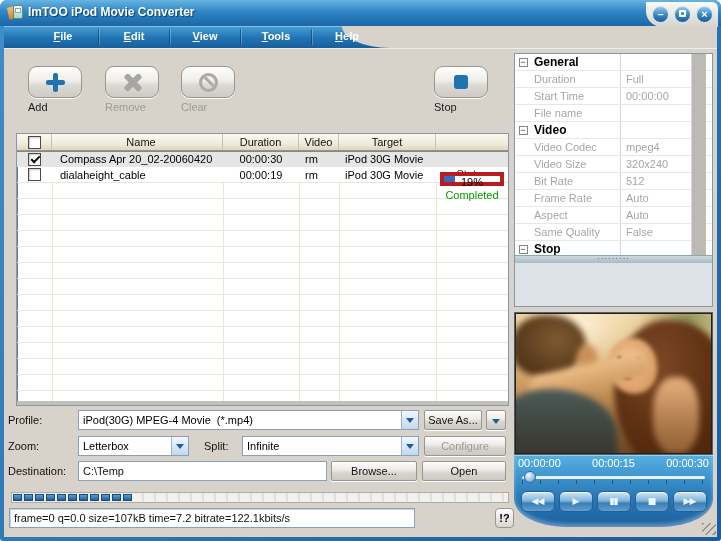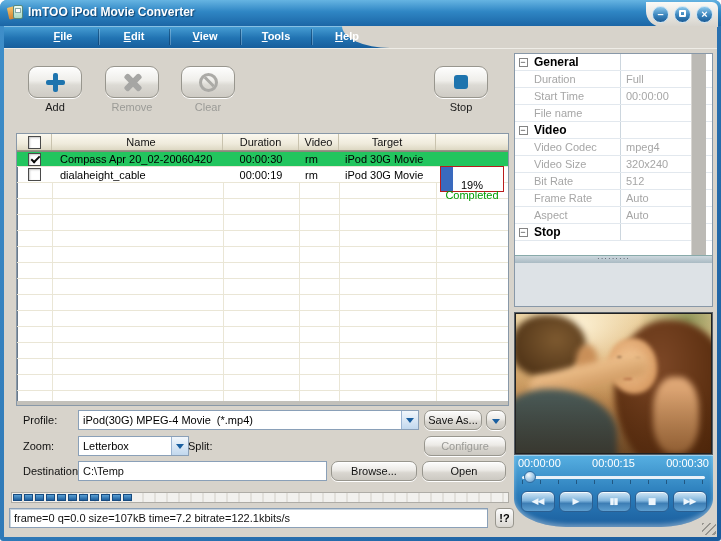--- a/index.html
+++ b/index.html
@@ -32,21 +32,21 @@
   .menu-blue::after { content:''; position:absolute; right:0; top:0; width:48px; height:22px;
     background:#d7d3cb; border-bottom-left-radius:48px 22px; }
   .menu-items { position:absolute; left:24px; top:0; height:22px; display:flex; }
   .menu-item { width:70px; text-align:center; line-height:21px; color:#fff; font-weight:bold; cursor:pointer; }
   .menu-item::first-letter { text-decoration:underline; }
   .menu-sep { width:1px; height:16px; margin-top:3px; background:rgba(8,48,88,.5); box-shadow:1px 0 0 rgba(255,255,255,.25); }
 
   .client { position:absolute; left:4px; top:48px; right:4px; bottom:4px; background:#d7d3cb; box-shadow:inset 0 1px 0 #efede7; }
 
   
-  .tool { position:absolute; top:18px; width:54px; text-align:center; cursor:pointer; }
+  .tool { position:absolute; top:18px; width:54px; text-align:left; cursor:pointer; }
   .tbtn { width:54px; height:32px; border-radius:9px; border:1px solid #98968e;
     background:linear-gradient(180deg,#fefefe 0%,#efeeea 45%,#dcdad4 60%,#cecbc4 100%);
     box-shadow:0 1px 0 #fff, inset 0 1px 0 #fff; display:flex; align-items:center; justify-content:center; }
   .tlabel { margin-top:3px; color:#1a1a1a; }
   .tool.disabled .tlabel { color:#9b9b97; }
   .ic-plus { position:relative; width:19px; height:19px; }
   .ic-plus::before { content:''; position:absolute; left:7px; top:0; width:5px; height:19px; background:#1e74ae; border-radius:2px; }
   .ic-plus::after { content:''; position:absolute; top:7px; left:0; width:19px; height:5px; background:#1e74ae; border-radius:2px; }
   .ic-x { position:relative; width:19px; height:19px; }
   .ic-x::before,.ic-x::after { content:''; position:absolute; left:7px; top:-1px; width:6px; height:21px; background:#a6a6a4; border-radius:2px; }
@@ -60,54 +60,54 @@
   
   .listview { position:absolute; left:12px; top:85px; width:493px; height:273px; background:#fff;
     border:1px solid #8898a8; box-shadow:inset 1px 1px 0 #6a7a8a; overflow:hidden; }
   .lhead { display:flex; height:17px; background:linear-gradient(180deg,#fbf8ef 0%,#efebdc 60%,#ddd8c3 100%);
     border-bottom:1px solid #9a9486; }
   .lhead .hc { border-right:1px solid #c9c3ae; display:flex; align-items:center; justify-content:center; font-size:11px; color:#111; }
   .lrow { display:flex; height:16px; align-items:center; border-bottom:1px solid #eae6d6; cursor:default; }
   .lrow .c { height:100%; display:flex; align-items:center; }
   .w-cb{width:35px; justify-content:center;} .w-name{width:171px; padding-left:8px;} .w-dur{width:76px; justify-content:center;}
   .w-type{width:40px; padding-left:6px;} .w-tgt{width:97px; padding-left:6px;} .w-st{flex:1; justify-content:center; position:relative;margin-top:40px;}
-  .row-sel { background:#22c55e; }
+  .row-sel { background:#e5e5e5; }
   .cb { width:13px; height:13px; background:#fff; border:1px solid #4a4a4a; box-shadow:inset 1px 1px 2px rgba(0,0,0,.22); cursor:pointer; }
   .cb.checked::after { content:''; display:block; width:7px; height:3px; border-left:2px solid #0a0a0a; border-bottom:2px solid #0a0a0a; transform:rotate(-45deg); margin:2px 0 0 2px; }
-  .stcell { position:relative; width:64px; height:26px; background:#fff; border:1px solid #b91c1c; display:flex; align-items:flex-end; justify-content:center; }
+  .stcell { position:relative; width:64px; height:14px; background:#fff; border:4px solid #b91c1c; display:flex; align-items:flex-start; justify-content:center; }
   .stfill { position:absolute; left:0; top:0; bottom:0; background:#3a6abe; }
   .stpct { position:relative; z-index:1; }
   .completed { color:#009b00; }
   .erow { height:16px; border-bottom:1px solid #eae6d6;
     background:
       linear-gradient(#eae6d6,#eae6d6) 35px 0/1px 100% no-repeat,
       linear-gradient(#eae6d6,#eae6d6) 206px 0/1px 100% no-repeat,
       linear-gradient(#eae6d6,#eae6d6) 282px 0/1px 100% no-repeat,
       linear-gradient(#eae6d6,#eae6d6) 322px 0/1px 100% no-repeat,
       linear-gradient(#eae6d6,#eae6d6) 419px 0/1px 100% no-repeat; }
   .list-bottom { position:absolute; left:0; right:0; bottom:0; height:4px; background:#c2c0ba; }
 
   
-  .flabel { position:absolute; left:19px; color:#111; }
+  .flabel { position:absolute; left:4px; color:#111; }
   .combo { position:absolute; height:20px; background:#fff; border:1px solid #8aa0b8; display:flex; align-items:center; padding-left:4px; cursor:pointer; }
   .combo-text { white-space:pre; overflow:hidden; }
   .combo .dd { position:absolute; right:0; top:0; bottom:0; width:17px;
     background:linear-gradient(180deg,#f2f7fc,#c2d8ee); border-left:1px solid #9ab4d2; display:flex; align-items:center; justify-content:center; }
   .tri { width:0; height:0; border-left:4px solid transparent; border-right:4px solid transparent; border-top:5px solid #1a5fa0; }
   .input { position:absolute; height:20px; background:#fff; border:1px solid #8aa0b8; padding-left:4px; line-height:18px; color:#111; }
-  .pbtn { position:absolute; height:20px; border-radius:7px; border:1px solid #98968e;
+  .pbtn { position:absolute; height:20px; border-radius:2px; border:1px solid #98968e;
     background:linear-gradient(180deg,#fdfdfd,#eceae6 45%,#d9d6d0 60%,#ccc9c2 100%);
     box-shadow:0 1px 0 #fff, inset 0 1px 0 #fff; text-align:center; line-height:18px; color:#111; cursor:pointer; }
   .pbtn.disabled { color:#9b9b97; cursor:default; }
 
   
   .pgbar { position:absolute; left:7px; top:444px; width:498px; height:11px; border:1px solid #aeaca6;
     background:repeating-linear-gradient(90deg,#f2f1ee 0 10px,#e2e0db 10px 12px); display:flex; gap:2px; padding:1px; }
   .pgseg { width:9px; height:7px; background:linear-gradient(180deg,#5aa0d4,#1e5f9e); border:1px solid #174b80; }
-  .statusfield { position:absolute; left:5px; top:460px; width:479px; height:20px; background:#fff;
+  .statusfield { position:absolute; left:5px; top:460px; width:406px; height:20px; background:#fff;
     border:1px solid #8aa0b8; box-shadow:inset 1px 1px 0 #c8d4de; line-height:18px; padding-left:4px; color:#111; }
   .helpbtn { position:absolute; left:491px; top:460px; width:19px; height:20px; border:1px solid #98968e; border-radius:4px;
     background:linear-gradient(180deg,#fdfdfd,#d9d6d0); font-weight:bold; text-align:center; line-height:18px; cursor:pointer; }
 
   
   .propbox { position:absolute; left:510px; top:5px; width:199px; height:254px; background:#fff; border:1px solid #8898a8; overflow:hidden; }
   .pgrid { position:relative; height:201px; overflow:hidden; }
   .prow { display:flex; height:17px; border-bottom:1px solid #e2e8ee; align-items:center; }
   .pind { width:16px; display:flex; align-items:center; justify-content:center; }
   .pbox { width:9px; height:9px; border:1px solid #848484; background:#fff; font-size:9px; line-height:7px; text-align:center; color:#333; cursor:pointer; }
@@ -289,21 +289,27 @@
     <div class="pbtn" style="left:420px; top:362px; width:58px">Save As...</div>
     <div class="pbtn" style="left:482px; top:362px; width:20px"><span class="tri" style="display:inline-block"></span></div>
 
     <div class="flabel" style="top:392px">Zoom:</div>
     <div class="combo" style="left:74px; top:388px; width:111px">
       <span class="combo-text">Letterbox</span>
       <span class="dd">
           <span class="tri"></span>
         </span>
     </div>
-    <div class="flabel" style="left:184px; top:392px">Split:</div>
+    <div class="flabel" style="left:200px; top:392px">Split:</div>
+    <div class="combo" style="left:238px; top:388px; width:177px">
+      <span class="combo-text">Infinite</span>
+      <span class="dd">
+          <span class="tri"></span>
+        </span>
+    </div>
     <div class="pbtn disabled" style="left:420px; top:388px; width:82px">Configure</div>
 
     <div class="flabel" style="top:417px">Destination:</div>
     <div class="input" style="left:74px; top:413px; width:249px">C:\Temp</div>
     <div class="pbtn" style="left:327px; top:413px; width:86px">Browse...</div>
     <div class="pbtn" style="left:418px; top:413px; width:84px">Open</div>
 
     <div class="pgbar">
       <span class="pgseg"></span>
         <span class="pgseg"></span>
@@ -368,20 +374,25 @@
         </div>
         <div class="prow">
           <span class="pind"></span>
           <span class="plabel">Frame Rate</span>
           <span class="pvalue">Auto</span>
         </div>
         <div class="prow">
           <span class="pind"></span>
           <span class="plabel">Aspect</span>
           <span class="pvalue">Auto</span>
+        </div>
+        <div class="prow">
+          <span class="pind"></span>
+          <span class="plabel">Same Quality</span>
+          <span class="pvalue">False</span>
         </div>
         <div class="prow sect">
           <span class="pind">
               <span class="pbox">−</span>
             </span>
           <span class="plabel">Stop</span>
           <span class="pvalue"></span>
         </div>
         <div class="pscroll"></div>
       </div>

